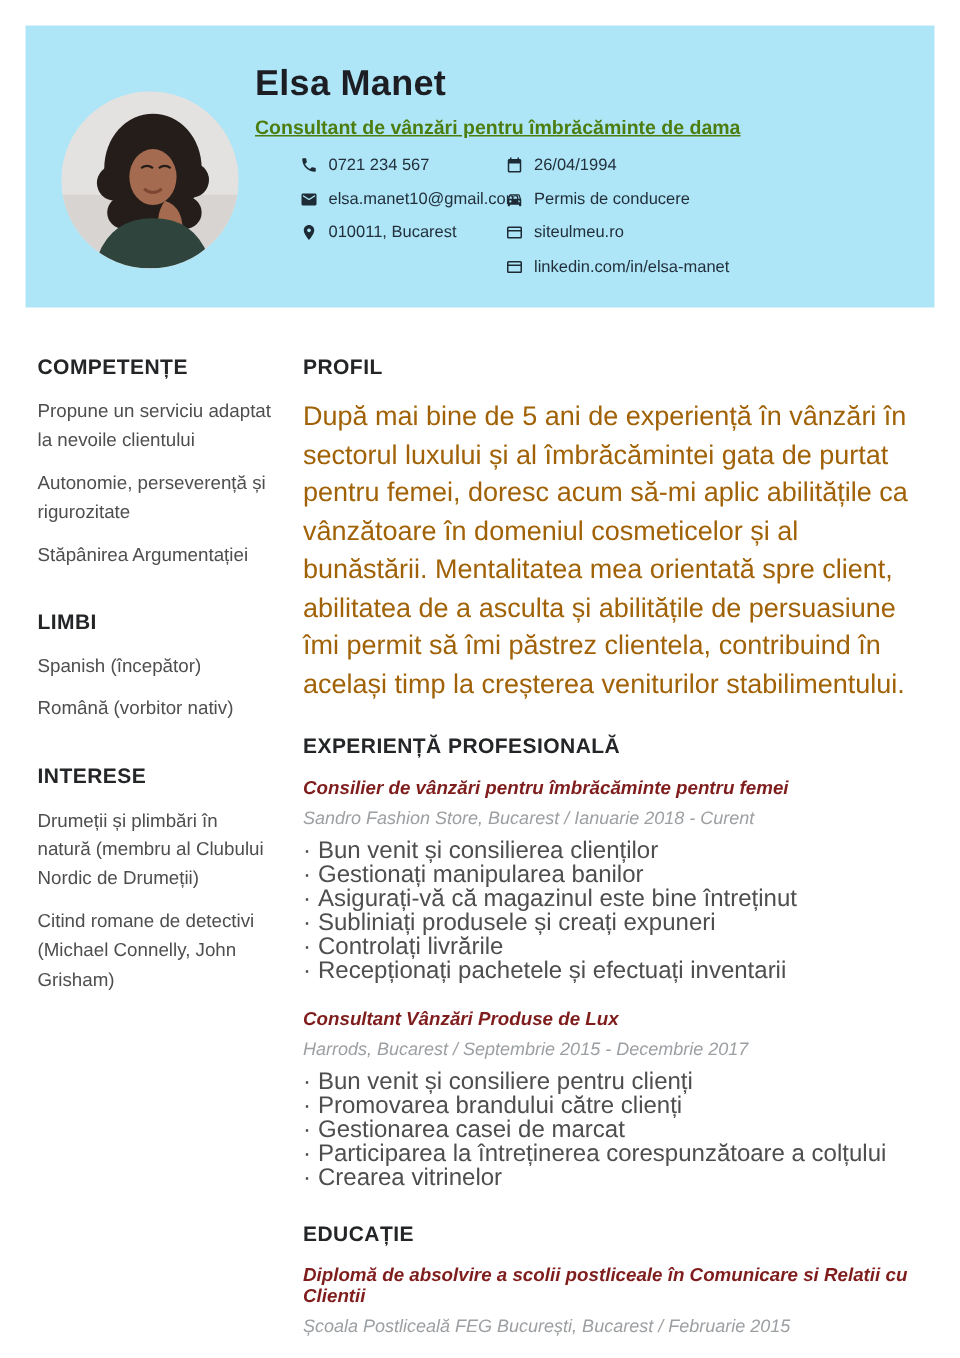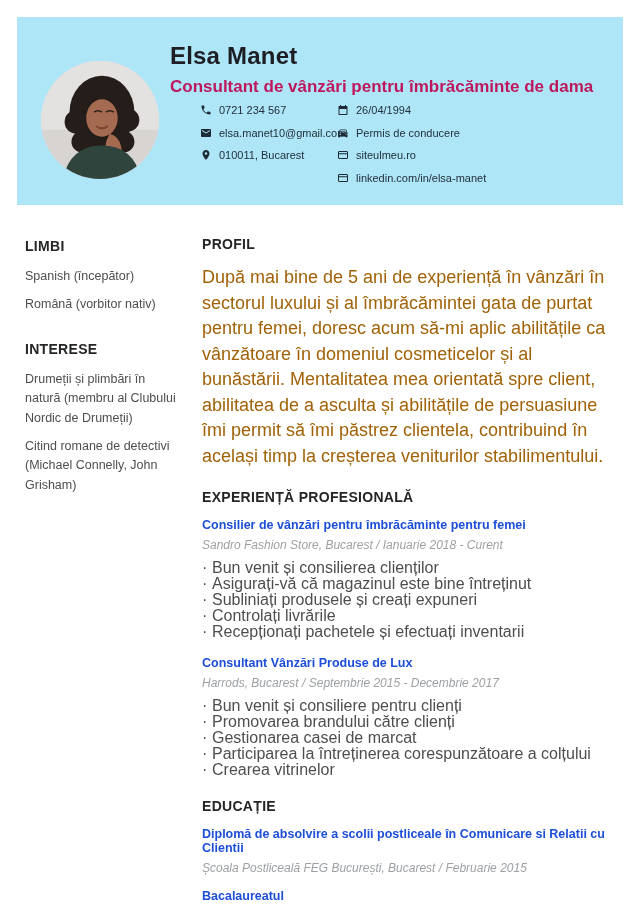--- a/index.html
+++ b/index.html
@@ -31,23 +31,24 @@
     position: absolute;
     left: 153px; top: 25px;
     font-size: 24px;
     font-weight: 700;
     color: #1c1e24;
     letter-spacing: 0.2px;
   }
   .person-title {
     position: absolute;
     left: 153px; top: 60px;
-    font-size: 17px;
+    font-size: 13px;
     font-weight: 700;
-    color: #be185d;
+    color: #4d7c0f;
+    text-decoration: underline;
   }
   .contact-col {
     position: absolute;
     top: 87px;
     list-style: none;
   }
   .contact-col.left  { left: 183px; width: 135px; }
   .contact-col.right { left: 320px; width: 190px; }
   .contact-row {
     display: flex;
@@ -95,22 +96,23 @@
   .profile-text {
     font-size: 18px;
     line-height: 1.42;
     color: #a16207;
     margin-bottom: 20px;
   }
   .job { margin-bottom: 16px; }
   .job-title, .edu-title {
     font-size: 12.5px;
     font-weight: 700;
-    color: #1d4ed8;
+    color: #7f1d1d;
     margin-bottom: 6px;
+    font-style: italic;
   }
   .job-meta, .edu-meta {
     font-size: 12px;
     color: #9da0a3;
     margin-bottom: 8px;
     font-style: italic;
   }
   ul.bullets { list-style: none; }
   ul.bullets li {
     font-size: 16px;
@@ -217,20 +219,26 @@
             <line x1="3" y1="9.5" x2="21" y2="9.5"></line>
           </svg>
       </span>
       <span>linkedin.com/in/elsa-manet</span>
     </li>
   </ul>
 </div>
 
 <div class="col-left">
 
+  <div class="side-section">
+    <div class="sec-heading">COMPETENȚE</div>
+    <div class="side-item">Propune un serviciu adaptat la nevoile clientului</div>
+    <div class="side-item">Autonomie, perseverență și rigurozitate</div>
+    <div class="side-item">Stăpânirea Argumentației</div>
+  </div>
 
   <div class="side-section gap-top">
     <div class="sec-heading">LIMBI</div>
     <div class="side-item">Spanish (începător)</div>
     <div class="side-item">Română (vorbitor nativ)</div>
   </div>
 
   <div class="side-section gap-top">
     <div class="sec-heading">INTERESE</div>
     <div class="side-item">Drumeții și plimbări în natură (membru al Clubului Nordic de Drumeții)</div>
@@ -246,20 +254,21 @@
   </div>
 
   <div class="section-block">
     <div class="sec-heading">EXPERIENȚĂ PROFESIONALĂ</div>
 
     <div class="job">
       <div class="job-title">Consilier de vânzări pentru îmbrăcăminte pentru femei</div>
       <div class="job-meta">Sandro Fashion Store, Bucarest / Ianuarie 2018 - Curent</div>
       <ul class="bullets">
         <li>Bun venit și consilierea clienților</li>
+        <li>Gestionați manipularea banilor</li>
         <li>Asigurați-vă că magazinul este bine întreținut</li>
         <li>Subliniați produsele și creați expuneri</li>
         <li>Controlați livrările</li>
         <li>Recepționați pachetele și efectuați inventarii</li>
       </ul>
     </div>
 
     <div class="job">
       <div class="job-title">Consultant Vânzări Produse de Lux</div>
       <div class="job-meta">Harrods, Bucarest / Septembrie 2015 - Decembrie 2017</div>

